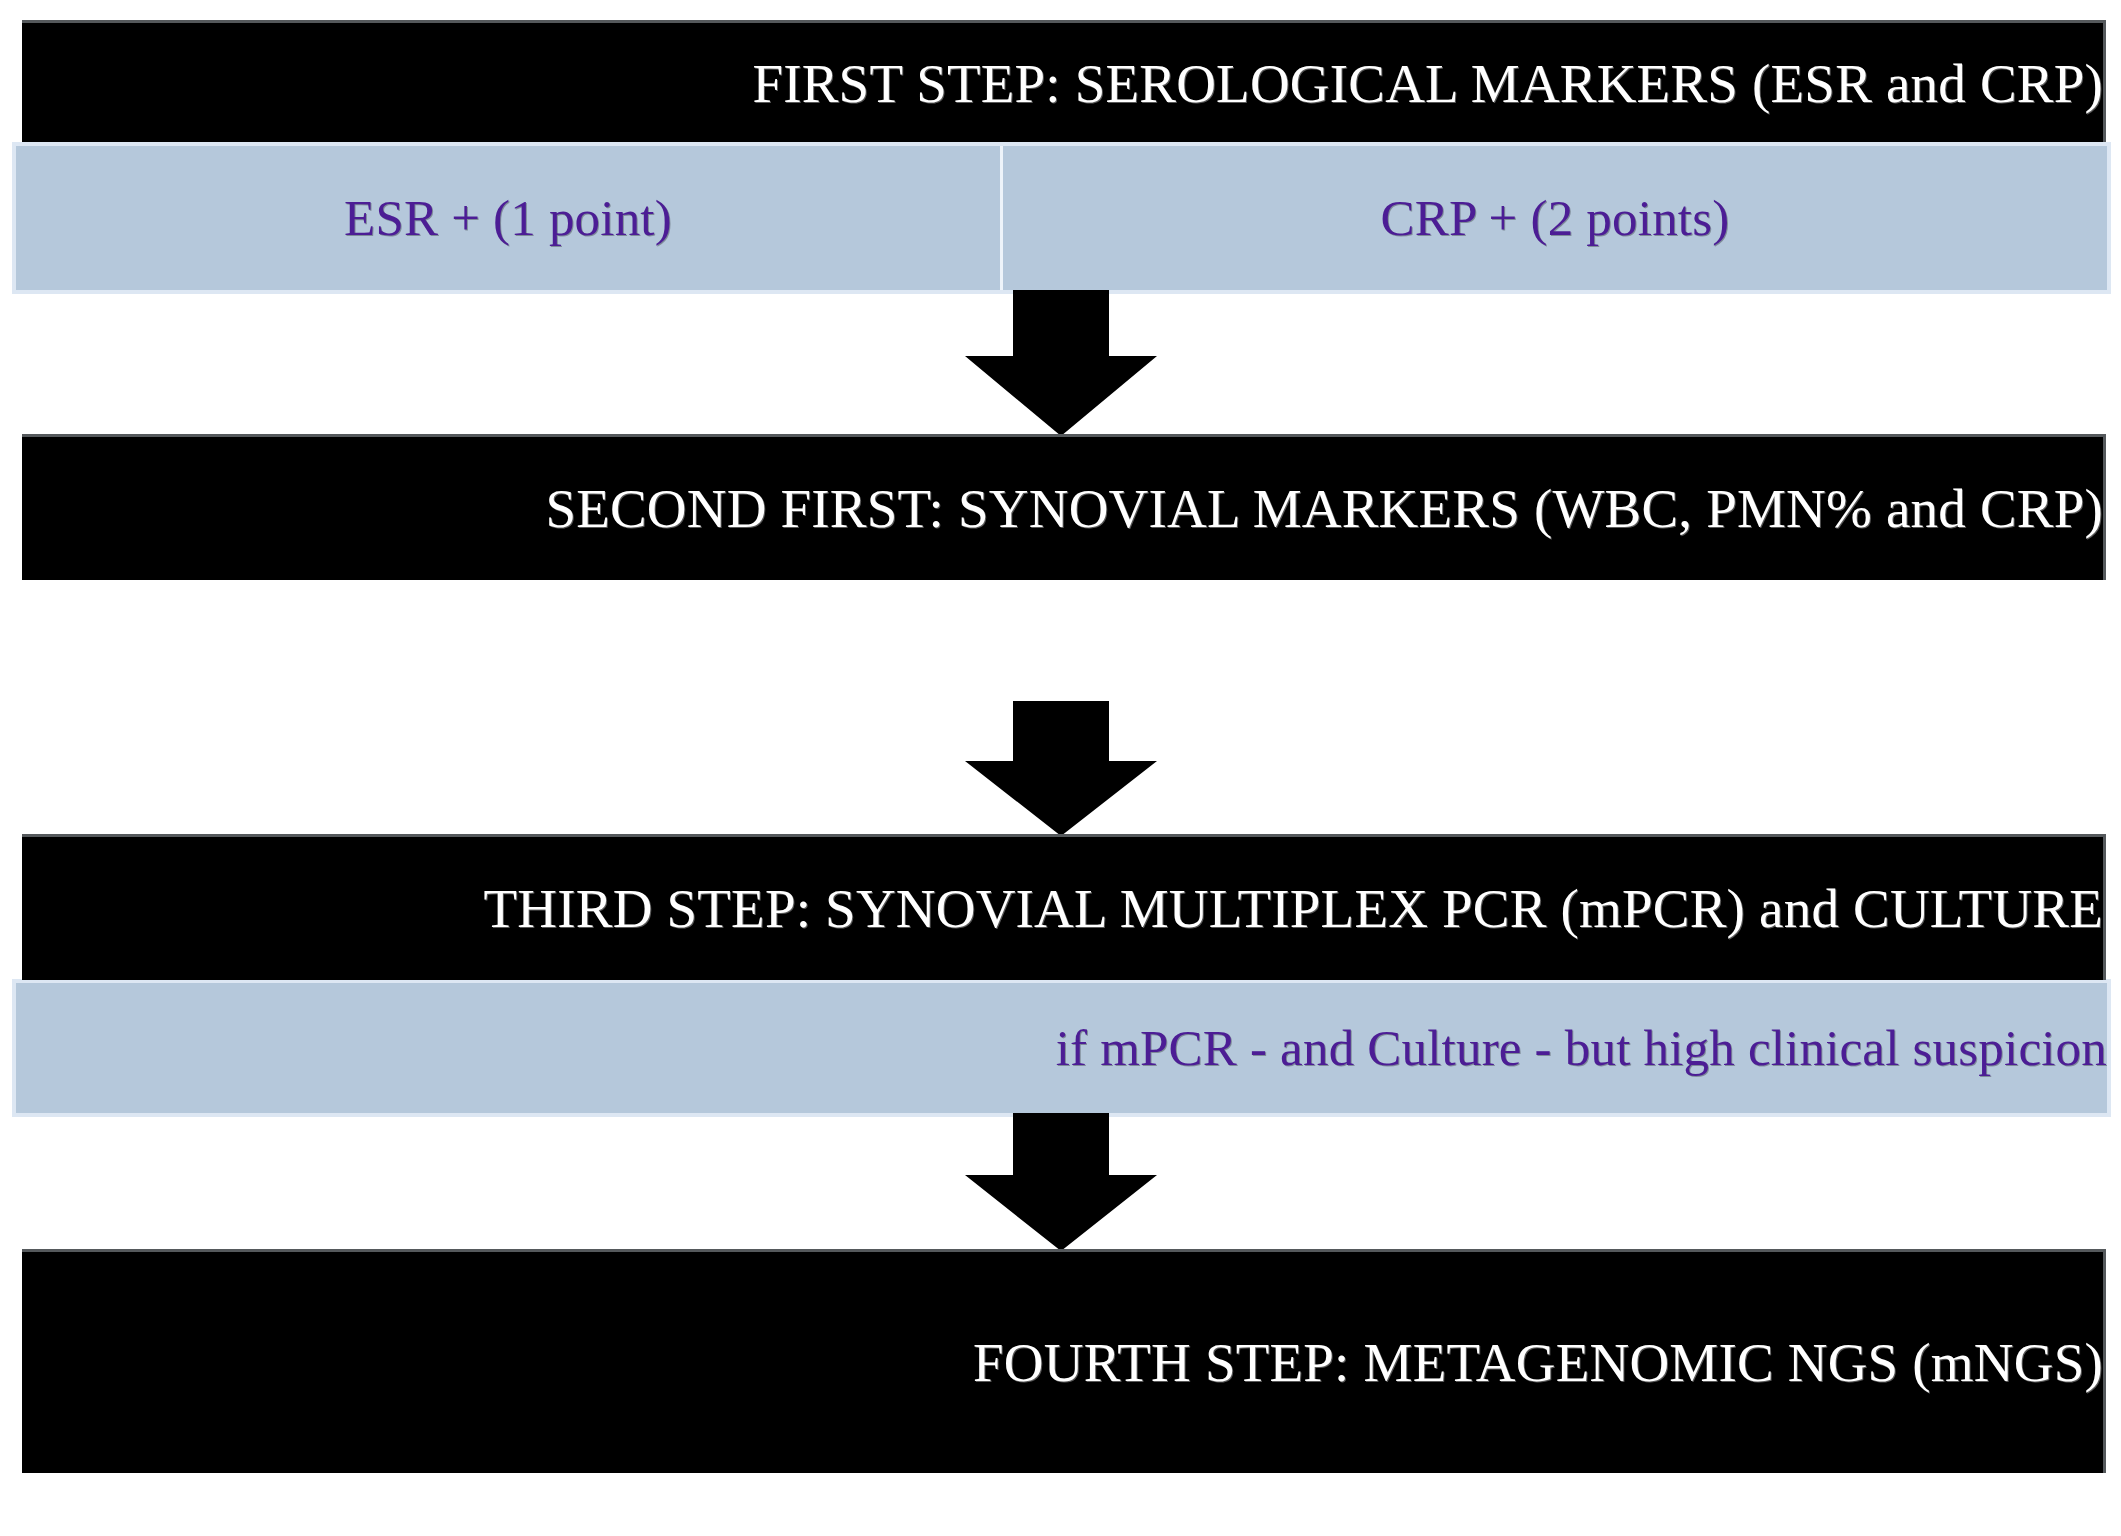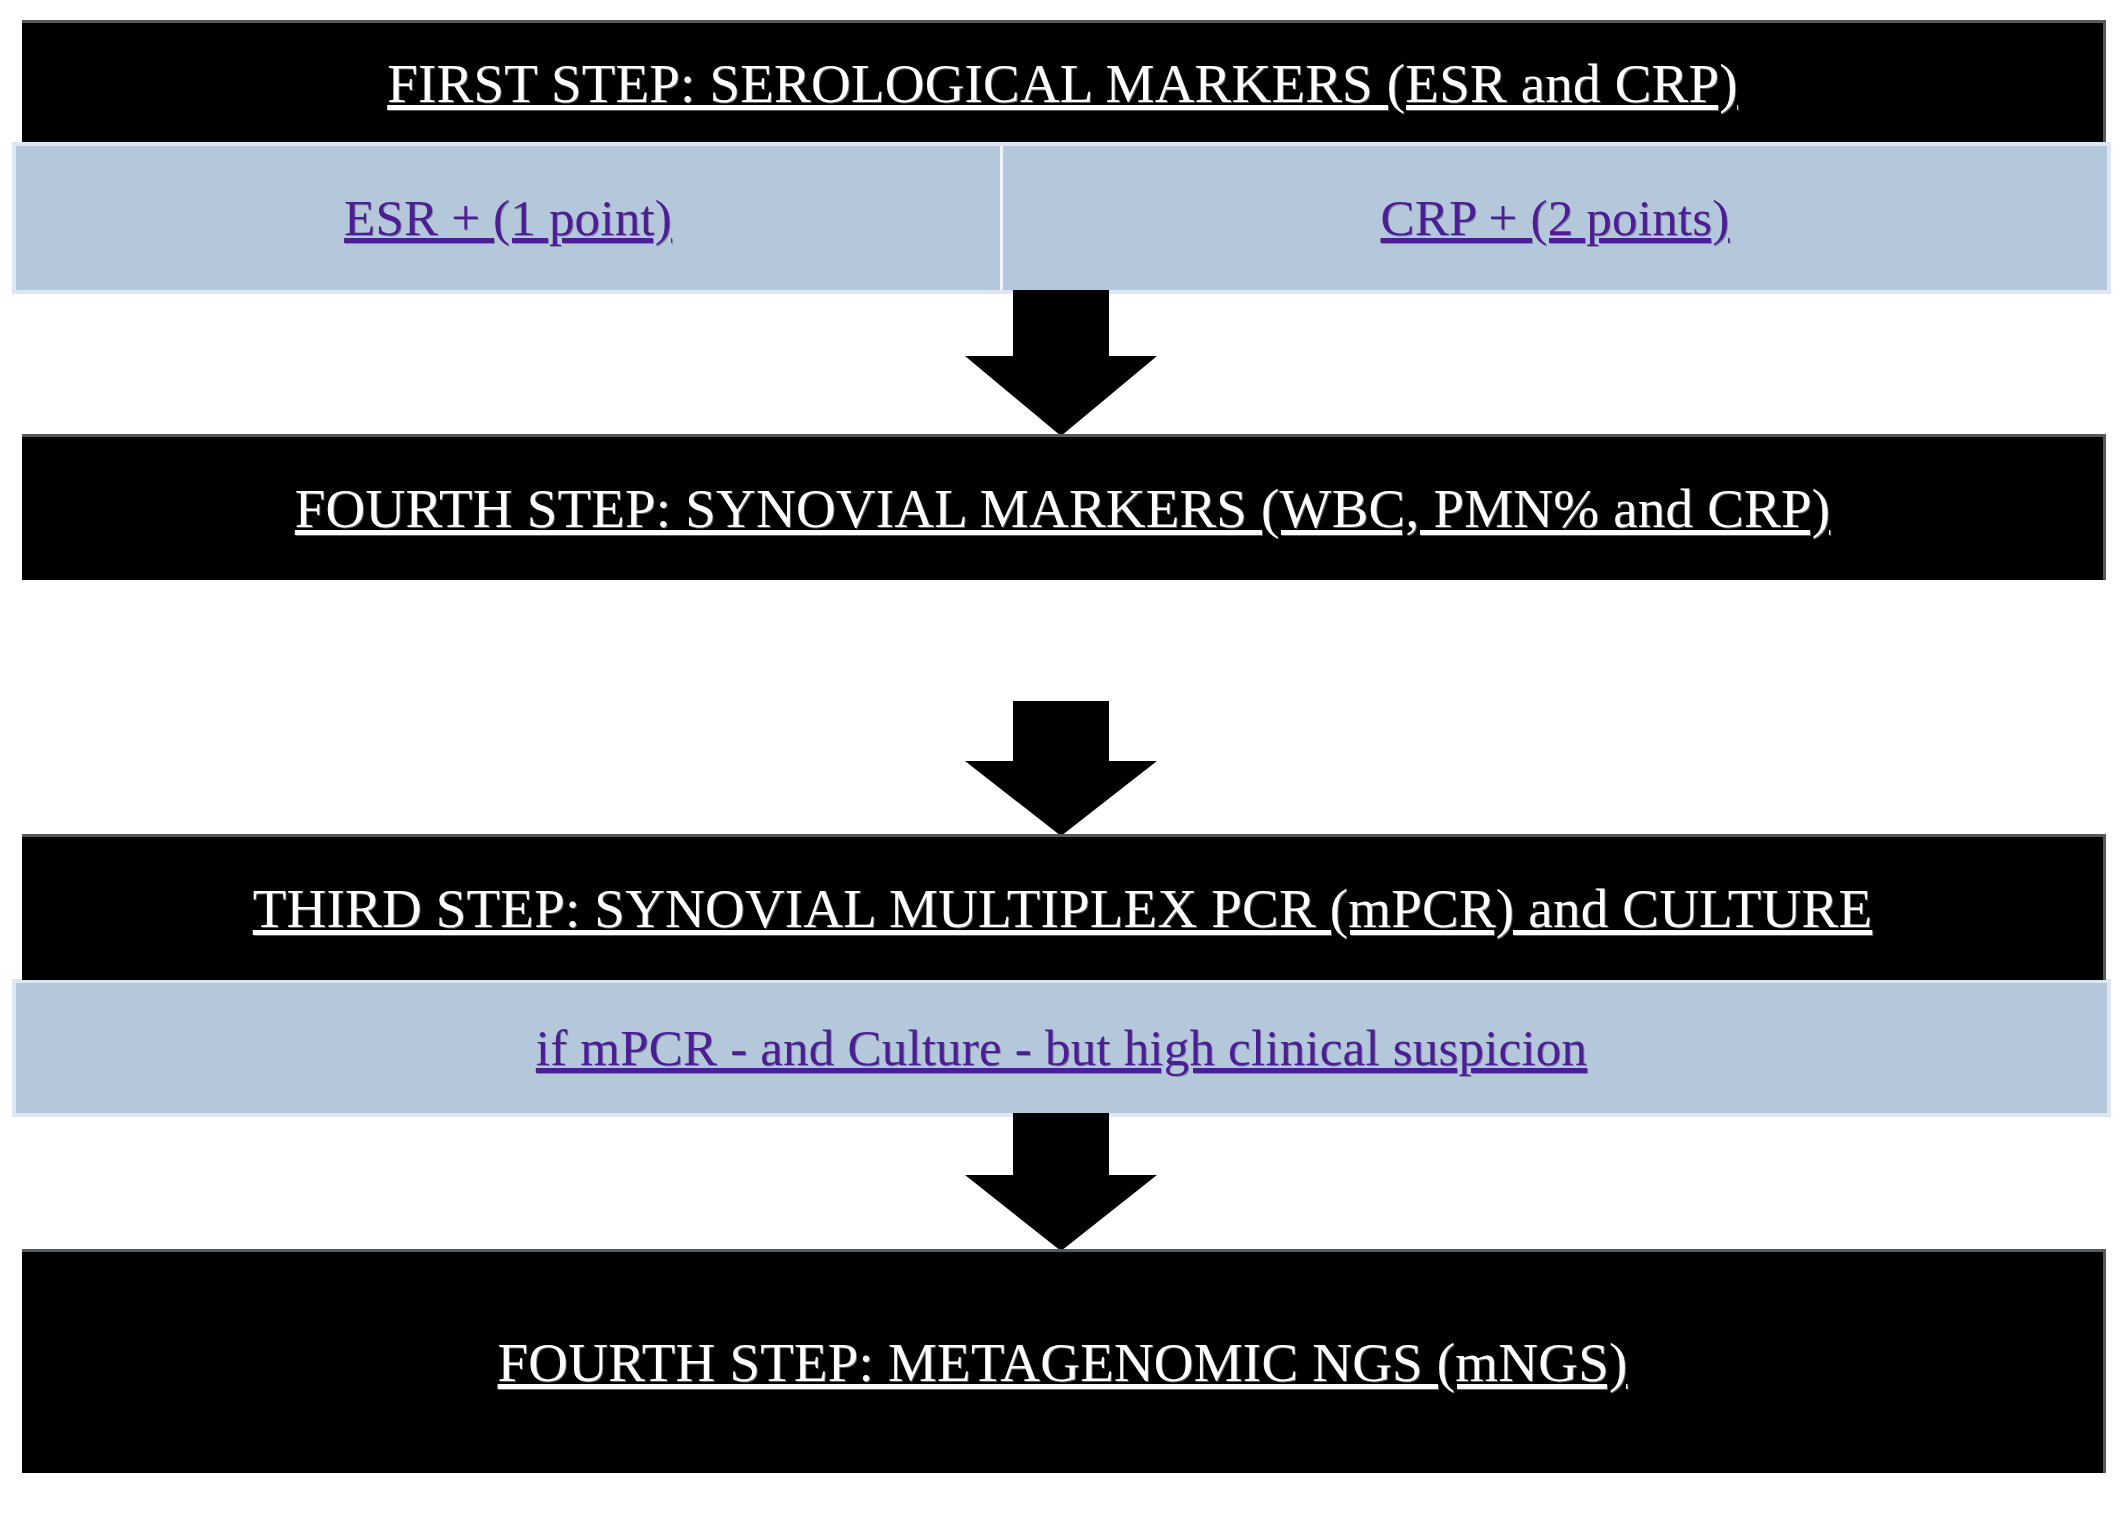--- a/index.html
+++ b/index.html
@@ -18,24 +18,23 @@
     background: #ffffff;
     overflow: hidden;
   }
 
   
   .band {
     position: absolute;
     box-sizing: border-box;
     display: flex;
     align-items: center;
-    justify-content: center;
+    justify-content: flex-end;
     text-align: center;
     white-space: nowrap;
-    text-decoration: underline;
   }
 
   .band-dark {
     background: #000000;
     color: #ffffff;
     border-top: 3px solid #55595c;
     border-right: 3px solid #55595c;
   }
 
   .band-light {
@@ -99,21 +98,21 @@
     </div>
   </div>
 
   <div class="arrow" style="left:963px; top:290px; width:196px; height:146px;">
     <svg width="196" height="146" viewBox="0 0 196 146">
       <polygon points="50,0 146,0 146,66 194,66 98,146 2,66 50,66" fill="#000000"></polygon>
     </svg>
   </div>
 
   <div class="band band-dark" style="left:22px; top:434px; width:2084px; height:146px; font-size:55px;">
-    <span class="band-text">FOURTH STEP: SYNOVIAL MARKERS (WBC, PMN% and CRP)</span>
+    <span class="band-text">SECOND FIRST: SYNOVIAL MARKERS (WBC, PMN% and CRP)</span>
   </div>
 
 
   <div class="arrow" style="left:963px; top:701px; width:196px; height:135px;">
     <svg width="196" height="135" viewBox="0 0 196 135">
       <polygon points="50,0 146,0 146,60 194,60 98,135 2,60 50,60" fill="#000000"></polygon>
     </svg>
   </div>
 
   <div class="band band-light" style="left:16px; top:983px; width:2091px; height:130px; font-size:51px;">

